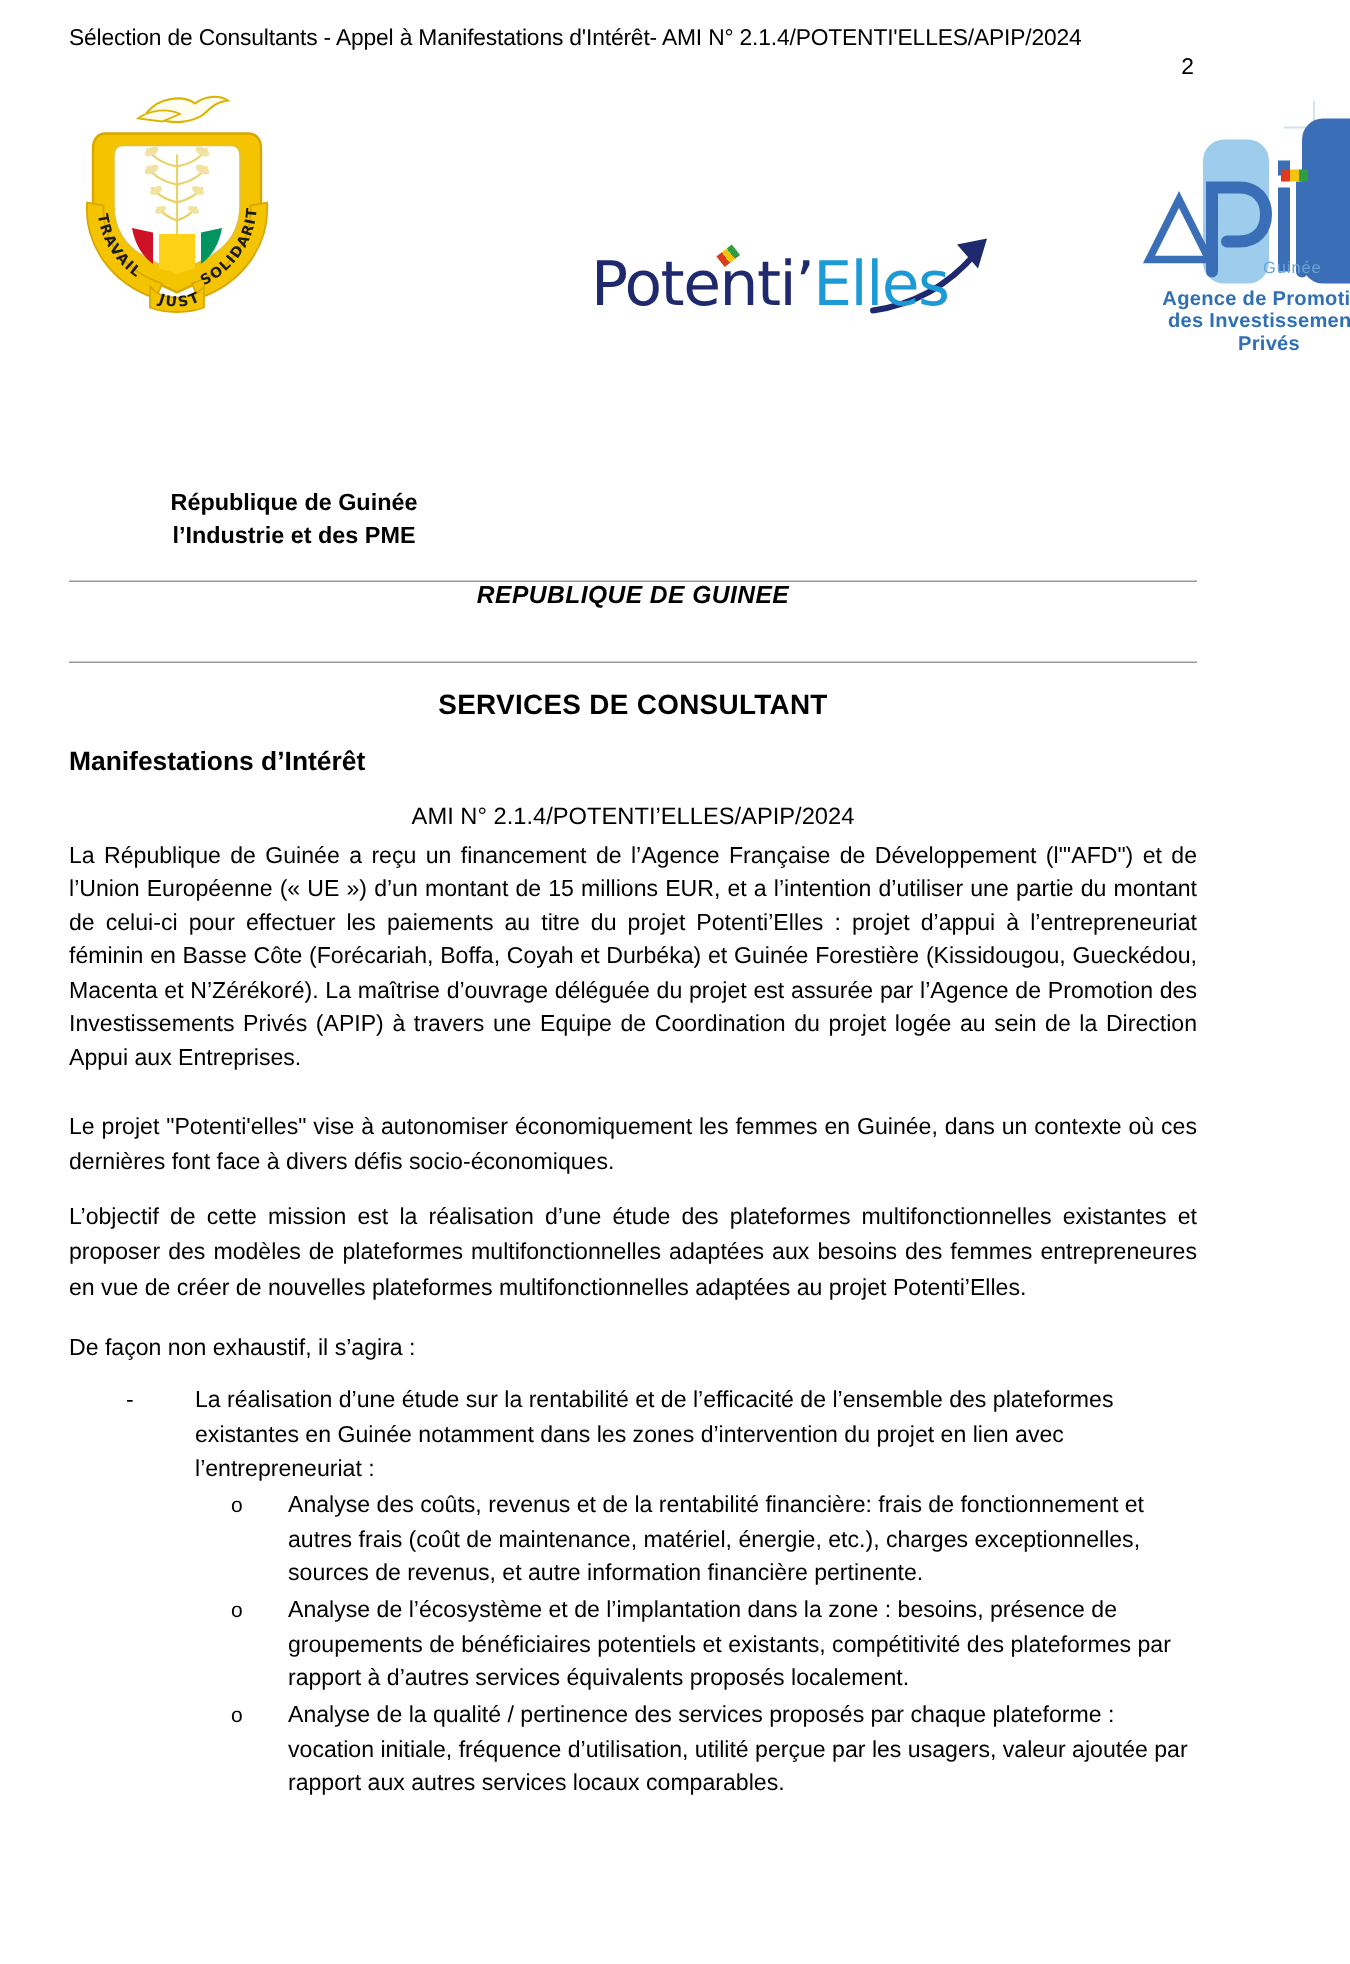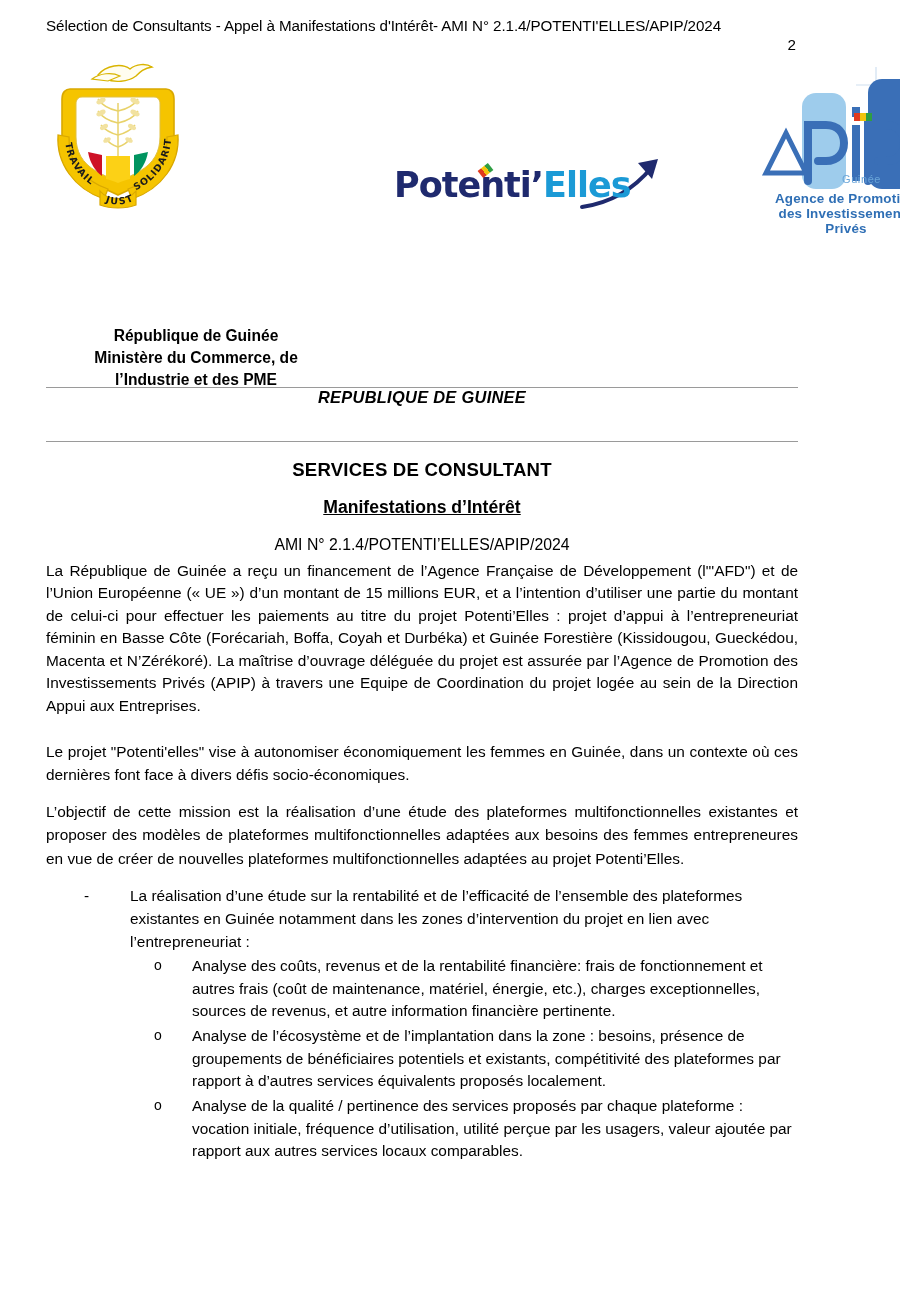--- a/index.html
+++ b/index.html
@@ -59,22 +59,22 @@
     left: 340px;
     top: 100px;
     width: 290px;
     height: 70px;
   }
   .pe-word {
     position: absolute;
     left: 8px;
     top: 12px;
     font-family: "DejaVu Sans", sans-serif;
-    font-weight: bold;
-    font-size: 35px;
+    font-weight: normal;
+    font-size: 41px;
     letter-spacing: -1px;
     white-space: nowrap;
   }
   .pe-potenti { color: #1f2a6e; }
   .pe-apos { color: #1f2a6e; }
   .pe-elles { color: #1b9ad6; }
   .pe-pencil {
     position: absolute;
     left: 93px;
     top: 13px;
@@ -150,25 +150,24 @@
     letter-spacing: 0.3px;
   }
   .services-line {
     text-align: center;
     font-weight: bold;
     font-size: 18.6px;
     margin-top: 17px;
     letter-spacing: 0.2px;
   }
   .manifestations-line {
-    text-align: center;
+    text-align: left;
     font-weight: bold;
     font-size: 17.6px;
     margin-top: 16px;
-    text-decoration: underline;
   }
   .ami-line {
     text-align: center;
     font-size: 15.8px;
     margin-top: 18px;
   }
 
   
   .body-copy { }
   p.para {
@@ -324,41 +323,41 @@
       </svg>
       <div class="apip-guinee">Guinée</div>
       <div class="apip-text-main">
         <div>Agence de Promotion</div>
         <div>des Investissements Privés</div>
       </div>
     </div>
 
     <div class="ministry">
       <div>République de Guinée</div>
-      <div>Ministère du Commerce, de</div>
       <div>l’Industrie et des PME</div>
     </div>
   </div>
 
   <div class="title-block">
     <hr class="rule rule-top">
     <div class="republic-line">REPUBLIQUE DE GUINEE</div>
     <hr class="rule rule-second">
     <div class="services-line">SERVICES DE CONSULTANT</div>
     <div class="manifestations-line">Manifestations d’Intérêt</div>
     <div class="ami-line">AMI N° 2.1.4/POTENTI’ELLES/APIP/2024</div>
   </div>
 
   <div class="body-copy">
     <p class="para first">La République de Guinée a reçu un financement de l’Agence Française de Développement (l"'AFD") et de l’Union Européenne (« UE ») d’un montant de 15 millions EUR, et a l’intention d’utiliser une partie du montant de celui-ci pour effectuer les paiements au titre du projet Potenti’Elles : projet d’appui à l’entrepreneuriat féminin en Basse Côte (Forécariah, Boffa, Coyah et Durbéka) et Guinée Forestière (Kissidougou, Gueckédou, Macenta et N’Zérékoré). La maîtrise d’ouvrage déléguée du projet est assurée par l’Agence de Promotion des Investissements Privés (APIP) à travers une Equipe de Coordination du projet logée au sein de la Direction Appui aux Entreprises.</p>
     <div class="gap-lg"></div>
     <p class="para">Le projet "Potenti'elles" vise à autonomiser économiquement les femmes en Guinée, dans un contexte où ces dernières font face à divers défis socio-économiques.</p>
     <div class="gap-sm"></div>
     <p class="para loose">L’objectif de cette mission est la réalisation d’une étude des plateformes multifonctionnelles existantes et proposer des modèles de plateformes multifonctionnelles adaptées aux besoins des femmes entrepreneures en vue de créer de nouvelles plateformes multifonctionnelles adaptées au projet Potenti’Elles.</p>
 
+    <div class="lead-in">De façon non exhaustif, il s’agira :</div>
 
     <ul class="dash-list">
       <li>
         <span class="dash-marker">-</span>
         <span>La réalisation d’une étude sur la rentabilité et de l’efficacité de l’ensemble des plateformes existantes en Guinée notamment dans les zones d’intervention du projet en lien avec l’entrepreneuriat :</span>
         <ul class="circle-list">
           <li>
             <span class="circle-marker">o</span>
             <span>Analyse des coûts, revenus et de la rentabilité financière: frais de fonctionnement et autres frais (coût de maintenance, matériel, énergie, etc.), charges exceptionnelles, sources de revenus, et autre information financière pertinente.</span>
           </li>

